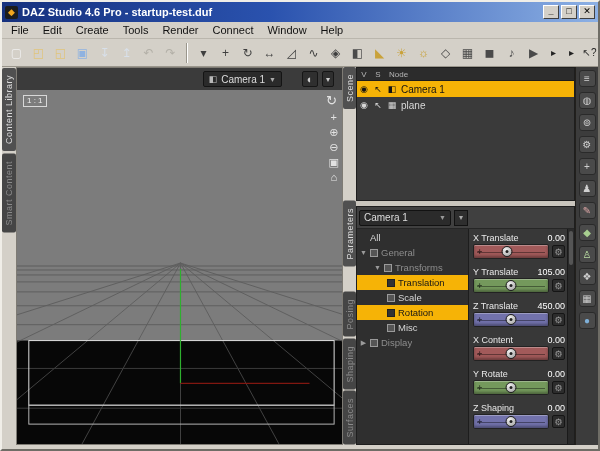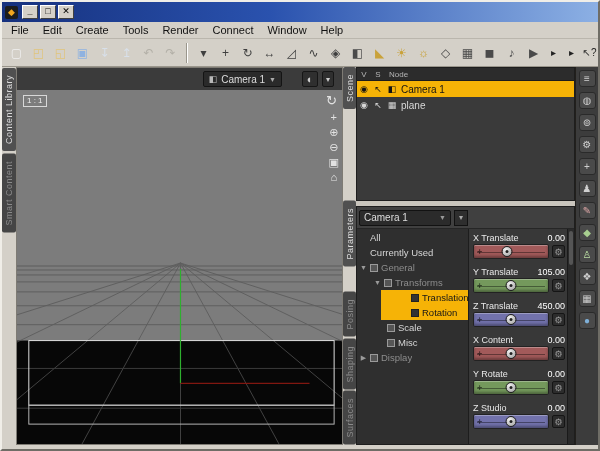--- a/index.html
+++ b/index.html
@@ -63,21 +63,21 @@
   .pp-node-sel{width:92px;height:16px;background:#2b2b2b;border:1px solid #121212;border-radius:2px;color:#ddd;font-size:10px;display:flex;align-items:center;padding:0 4px;flex:none;}
   .pp-node-sel .lab{flex:1;}
   .pp-node-sel .ar{font-size:7px;color:#999;}
   .pp-filter{flex:1;height:16px;background:#242424;border:1px solid #121212;color:#ddd;font-size:9px;font-style:italic;padding:0 4px;min-width:0;}
   .pp-filter::placeholder{color:#8a8a8a;}
   .pp-fbtn{width:14px;height:16px;display:grid;place-items:center;color:#aaa;font-size:8px;background:#2e2e2e;border:1px solid #121212;flex:none;}
   .pp-body{flex:1;display:flex;min-height:0;}
   .pg-list{width:112px;background:#2f2f2f;border-right:1px solid #1d1d1d;padding-top:1px;flex:none;}
   .pg-row{height:15px;display:flex;align-items:center;font-size:9.5px;color:#d6d6d6;gap:3px;}
   .pg-row.dim{color:#8d8d8d;}
-  .pg-row.sel{background:#f6b306;color:#161616;margin-left:24px;}
+  .pg-row.sel{background:#f6b306;color:#161616;}
   .pg-ar{font-size:7px;width:7px;color:#9a9a9a;text-align:center;flex:none;}
   .pg-box{width:8px;height:8px;border:1px solid #9a9a9a;background:#555;flex:none;display:none;}
   .pg-box.show{display:inline-block;}
   .pg-row.sel .pg-box{border-color:#222;background:#333;}
   .pg-lab{white-space:nowrap;overflow:hidden;}
   .indent-0{padding-left:3px;}
   .indent-1{padding-left:17px;}
   .indent-2{padding-left:20px;}
   
   .sliders{flex:1;padding:3px 2px 17px 4px;display:flex;flex-direction:column;min-width:0;}
@@ -97,20 +97,21 @@
   .rtools{width:23px;background:#3c3c3c;border-left:1px solid #22201c;display:flex;flex-direction:column;align-items:center;gap:5px;padding-top:3px;flex:none;}
   .rt-btn{width:17px;height:17px;display:grid;place-items:center;background:#4a4a4a;border:1px solid #2a2a2a;border-radius:3px;font-size:10px;line-height:10px;}
 </style>
 </head>
 <body>
 
 <div class="win">
 
   <div class="titlebar">
     <span class="appicon">◆</span>
+    <span class="title">DAZ Studio 4.6 Pro - startup-test.duf</span>
     <span class="winbtns">
       <span class="wbtn">_</span>
       <span class="wbtn">□</span>
       <span class="wbtn">✕</span>
     </span>
   </div>
 
   <div class="menubar">
   <span class="menu-item">File</span>
 
@@ -303,59 +304,54 @@
           <span class="pp-fbtn">▾</span>
         </div>
         <div class="pp-body">
           <div class="pg-list">
   <div class="pg-row indent-0">
     <span class="pg-ar"></span>
 
     <span class="pg-lab">All</span>
   </div>
 
-  <div class="pg-row indent-0">
-    <span class="pg-ar"></span>
-
-    <span class="pg-lab">Currently Used</span>
-  </div>
 
   <div class="pg-row dim indent-0">
     <span class="pg-ar">▼</span>
     <span class="pg-box show"></span>
     <span class="pg-lab">General</span>
   </div>
 
   <div class="pg-row dim indent-1">
     <span class="pg-ar">▼</span>
     <span class="pg-box show"></span>
     <span class="pg-lab">Transforms</span>
   </div>
 
   <div class="pg-row sel indent-2">
     <span class="pg-ar"></span>
     <span class="pg-box show"></span>
     <span class="pg-lab">Translation</span>
   </div>
 
+  <div class="pg-row indent-2">
+    <span class="pg-ar"></span>
+    <span class="pg-box show"></span>
+    <span class="pg-lab">Scale</span>
+  </div>
+
   <div class="pg-row sel indent-2">
     <span class="pg-ar"></span>
     <span class="pg-box show"></span>
     <span class="pg-lab">Rotation</span>
   </div>
 
   <div class="pg-row indent-2">
     <span class="pg-ar"></span>
     <span class="pg-box show"></span>
-    <span class="pg-lab">Scale</span>
-  </div>
-
-  <div class="pg-row indent-2">
-    <span class="pg-ar"></span>
-    <span class="pg-box show"></span>
     <span class="pg-lab">Misc</span>
   </div>
 
   <div class="pg-row dim indent-0">
     <span class="pg-ar">▶</span>
     <span class="pg-box show"></span>
     <span class="pg-lab">Display</span>
   </div>
 
 </div>
@@ -425,21 +421,21 @@
       <div class="sl-bar" style="background: rgb(116, 153, 92);">
         <span class="sl-plus">+</span>
         <span class="sl-knob" style="left: 50%;"></span>
       </div>
       <span class="sl-gear">⚙</span>
     </div>
   </div>
 
   <div class="sl-row">
     <div class="sl-top">
-      <span class="sl-name">Z Studio</span>
+      <span class="sl-name">Z Shaping</span>
       <span class="sl-val">0.00</span>
     </div>
     <div class="sl-bot">
       <div class="sl-bar" style="background: rgb(114, 114, 172);">
         <span class="sl-plus">+</span>
         <span class="sl-knob" style="left: 50%;"></span>
       </div>
       <span class="sl-gear">⚙</span>
     </div>
   </div>

